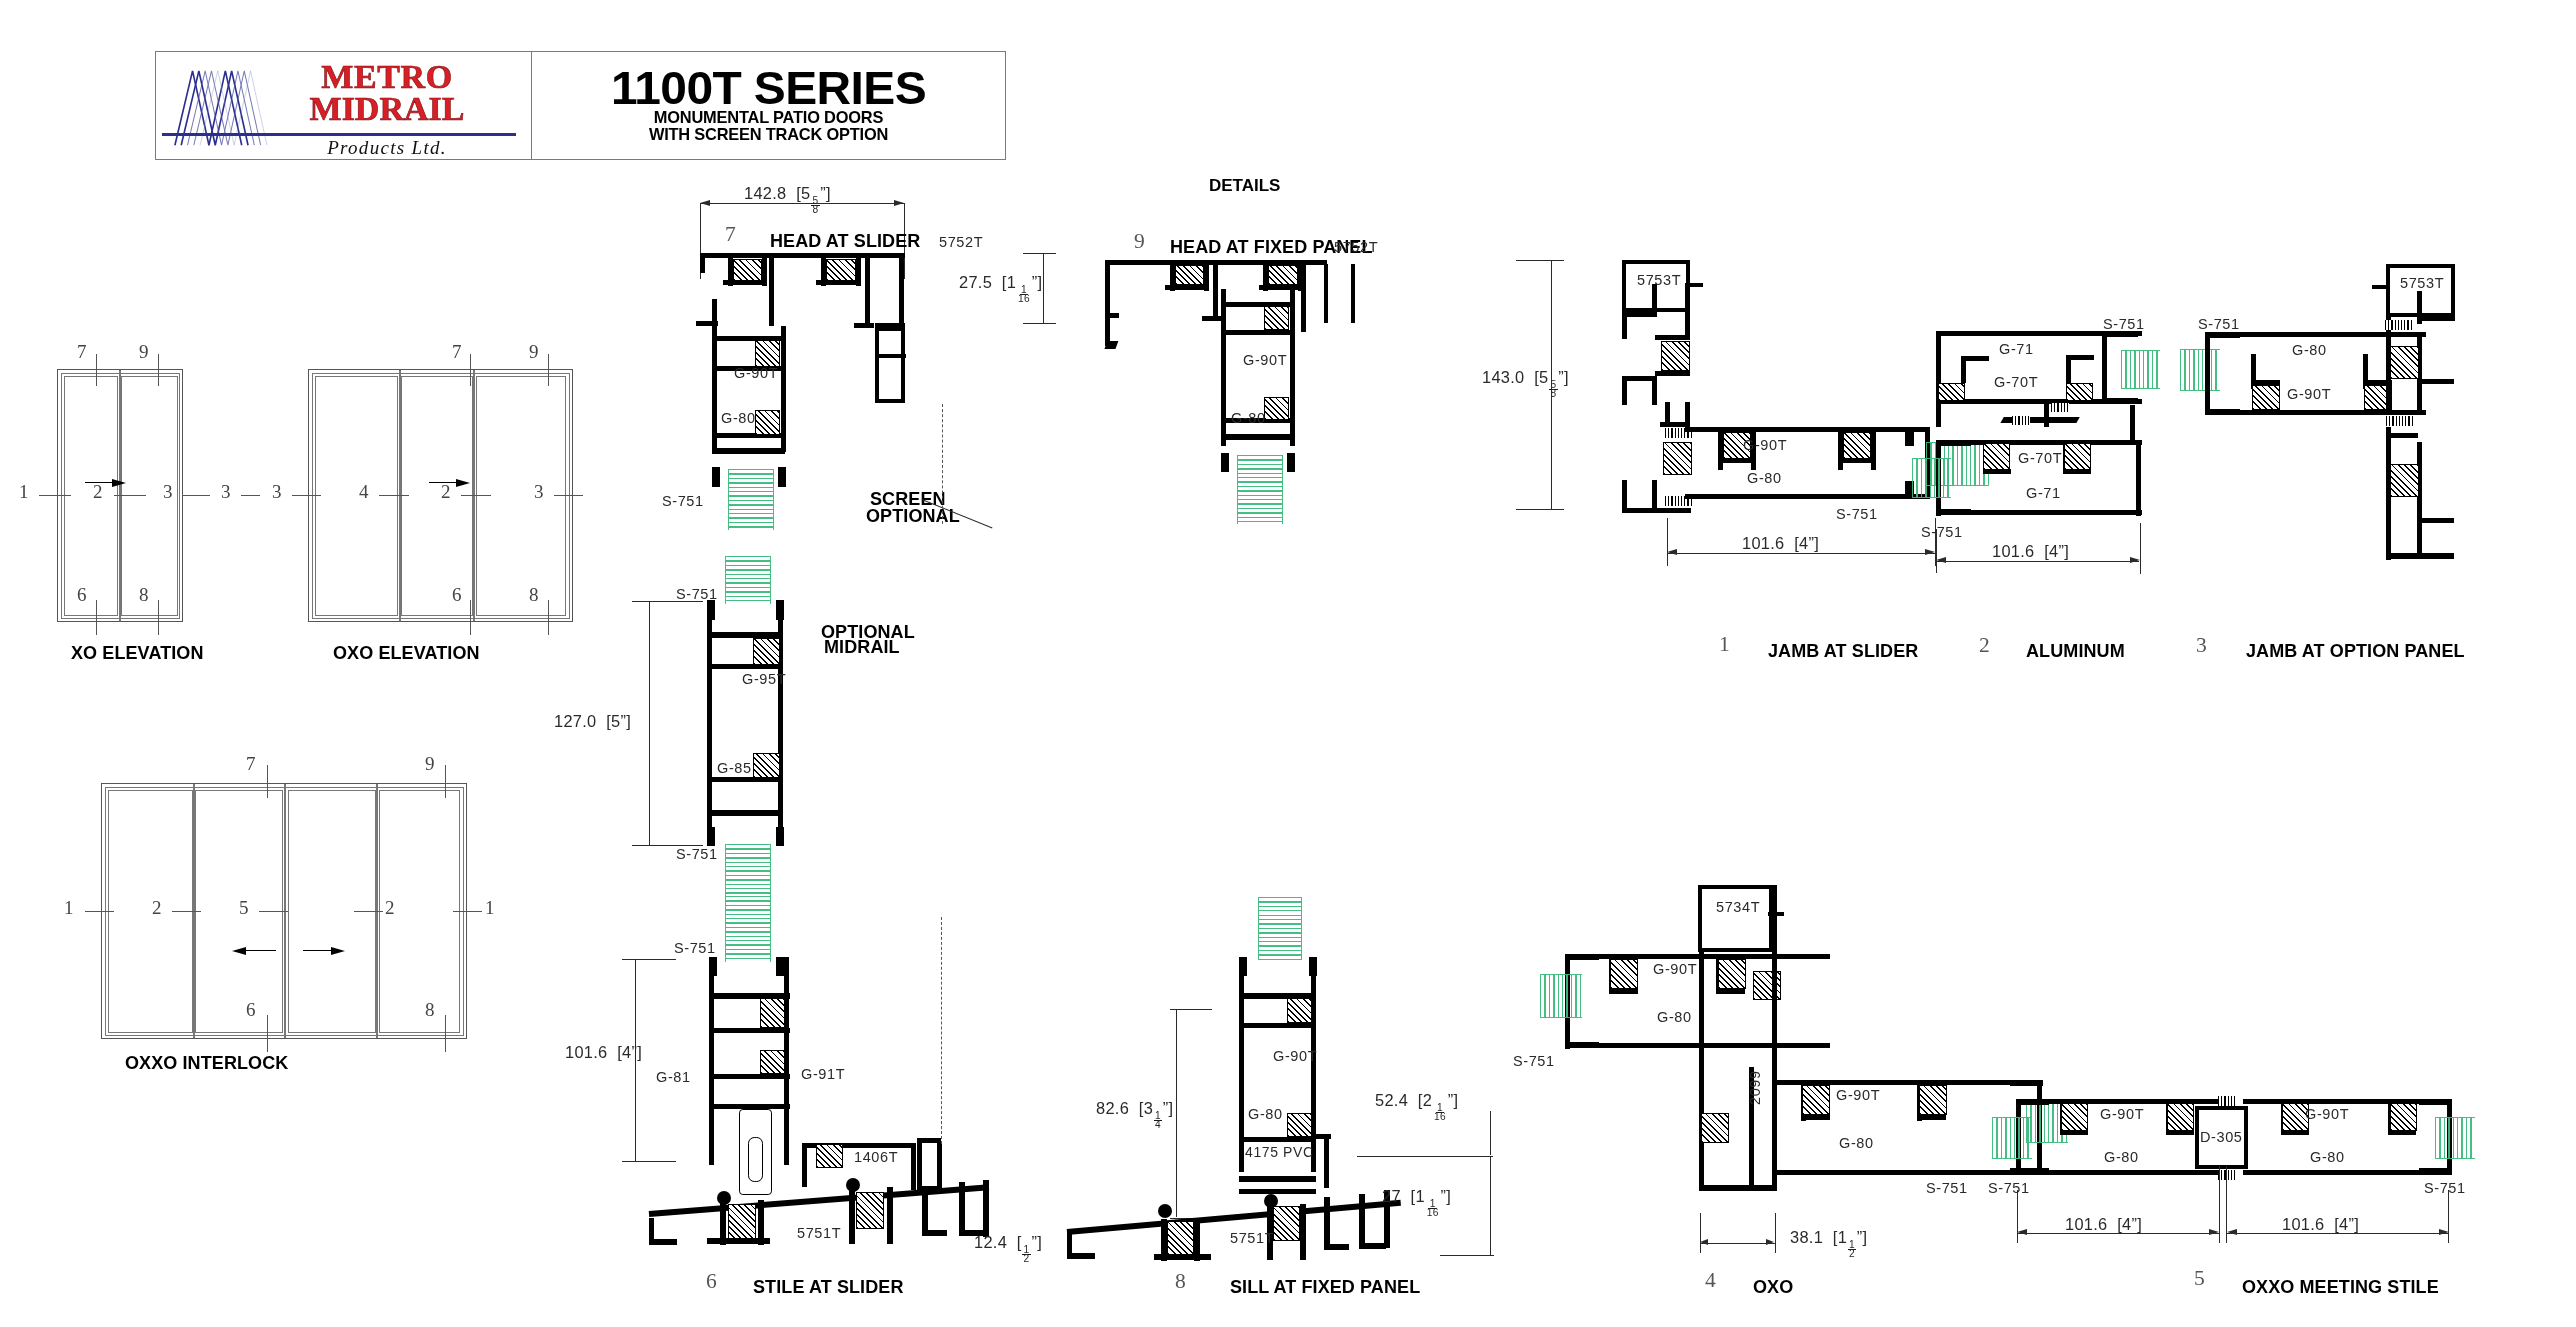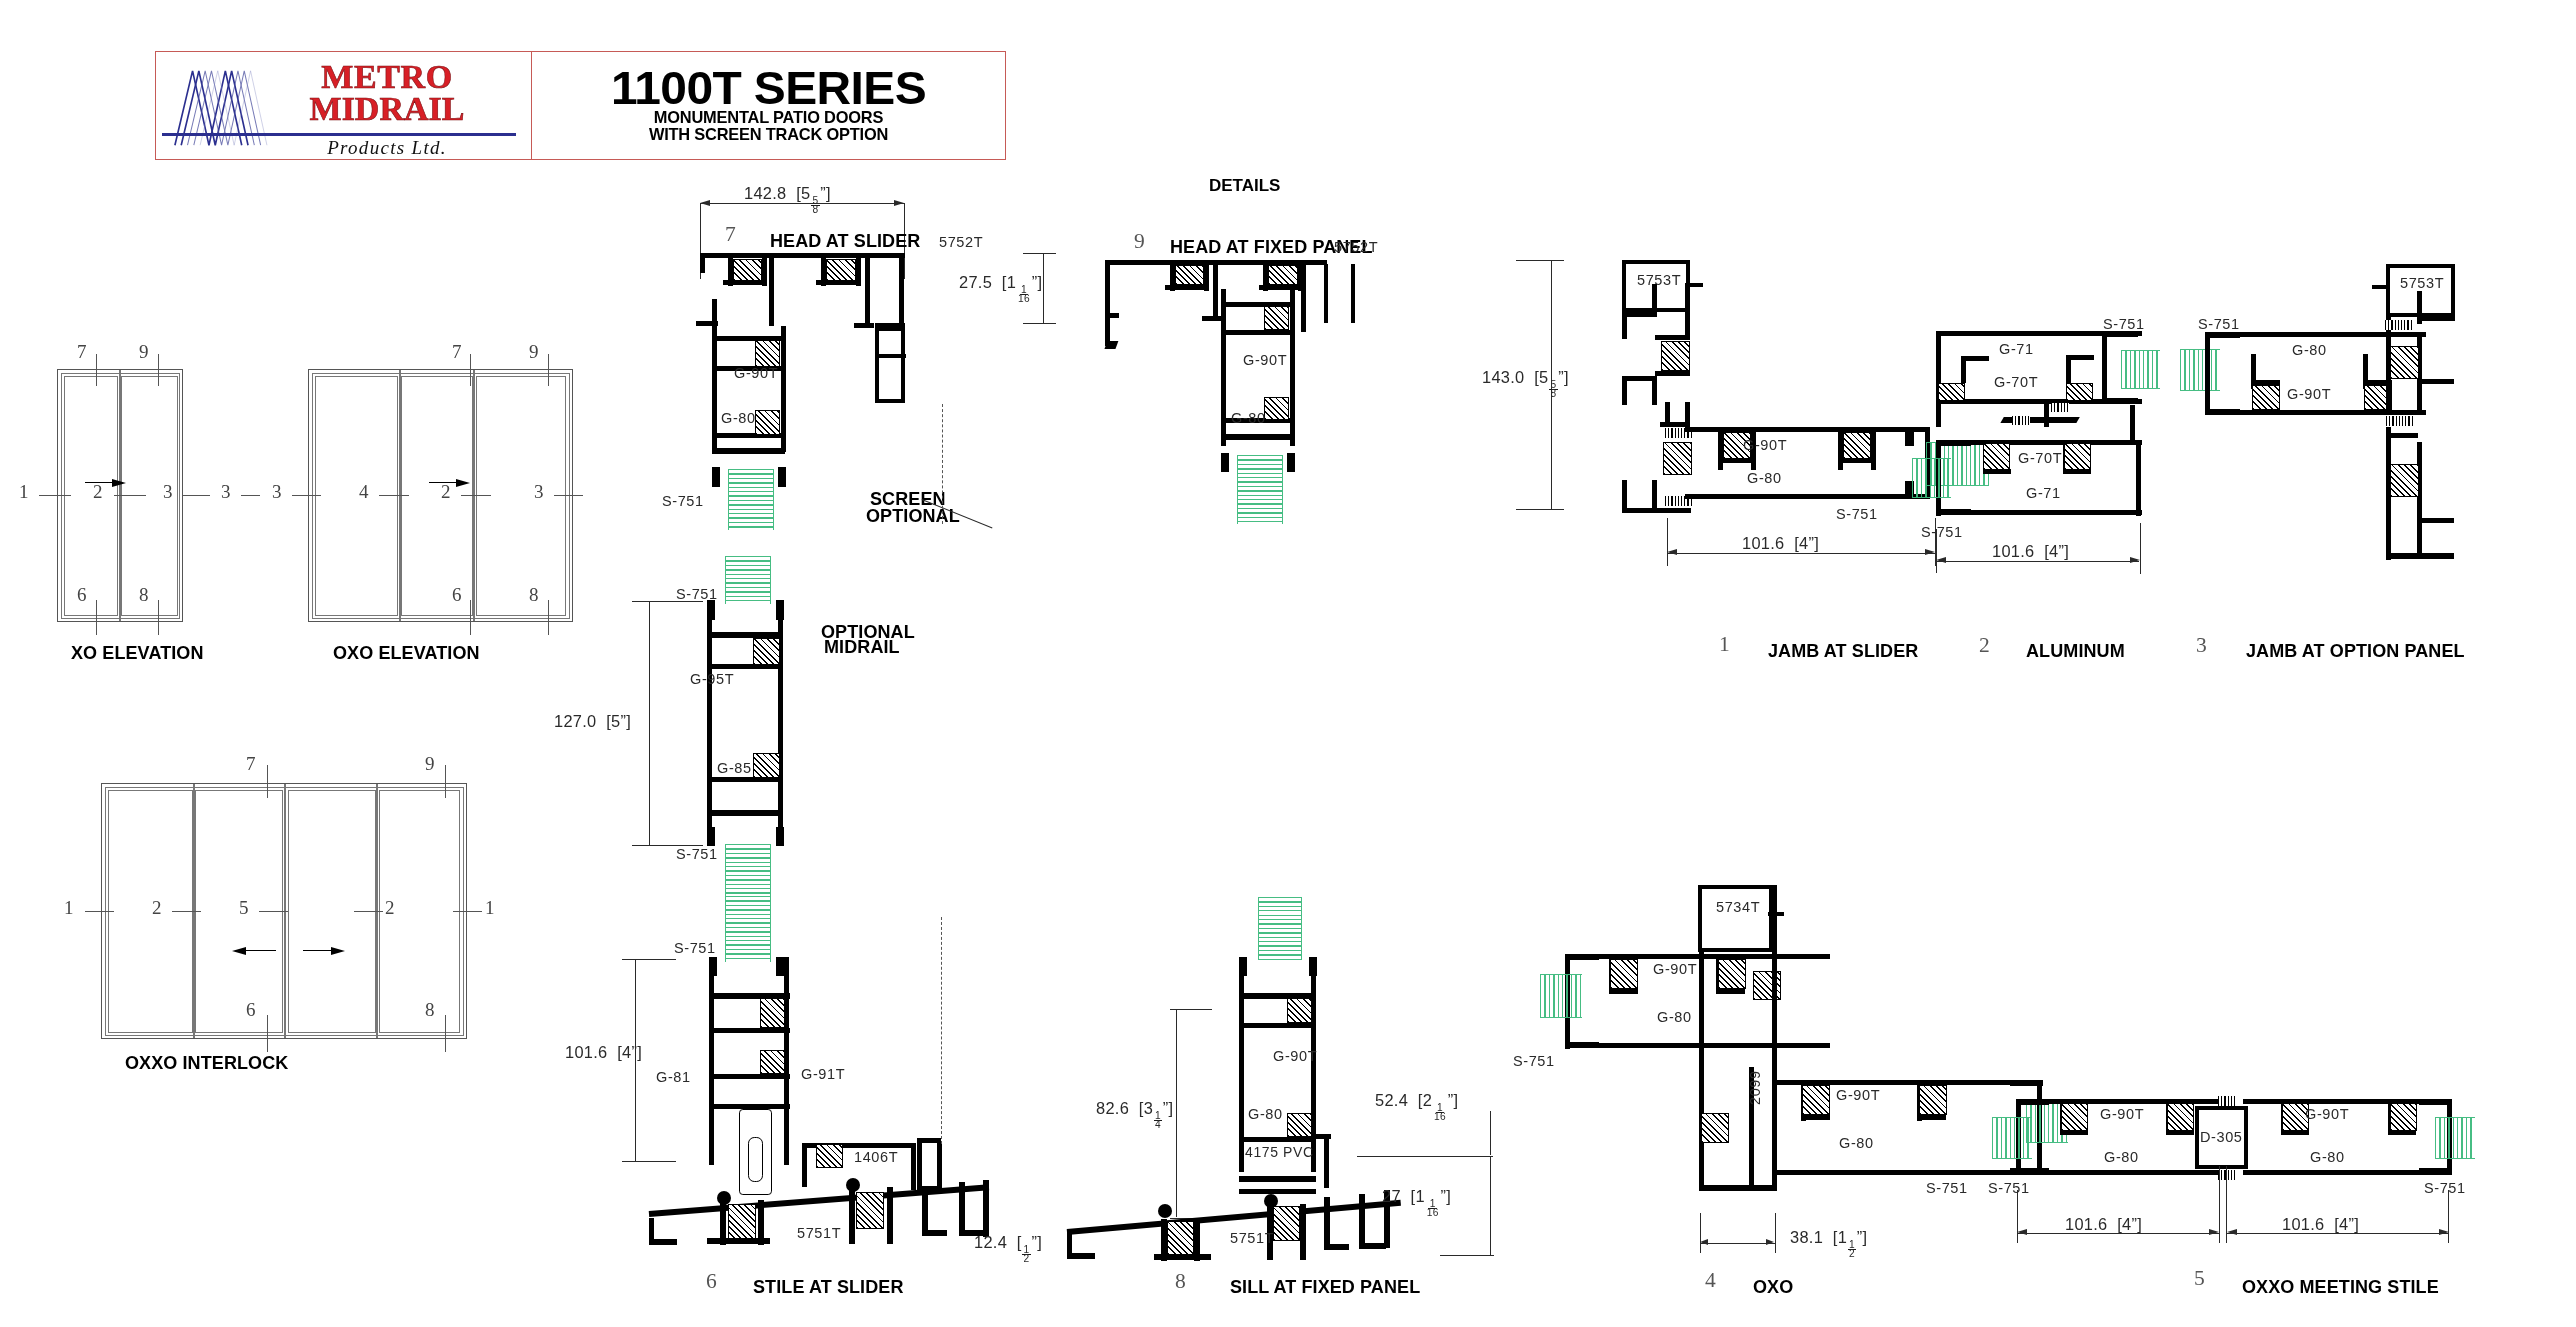--- a/index.html
+++ b/index.html
@@ -333,21 +333,21 @@
     <div class="blk" style="left:707px;top:632px;width:76px;height:6.3px;"></div>
     <div class="blk" style="left:707px;top:664px;width:76px;height:5px;"></div>
     <div class="hatch" style="left:753px;top:638px;width:26.5px;height:26.5px;"></div>
     <div class="blk" style="left:707px;top:777px;width:76px;height:5px;"></div>
     <div class="hatch" style="left:753px;top:753px;width:26.5px;height:25px;"></div>
     <div class="blk" style="left:707px;top:810px;width:76px;height:6.3px;"></div>
     <div class="blk" style="left:707px;top:827px;width:7.6px;height:19px;"></div>
     <div class="blk" style="left:776px;top:827px;width:7.6px;height:19px;"></div>
     <div class="glass" style="left:725px;top:844px;width:44px;height:52px;"></div>
 
-    <div class="abs partlbl" style="left:690px;top:671px;">G-95T</div>
+    <div class="abs partlbl" style="left:742px;top:671px;">G-95T</div>
     <div class="abs partlbl" style="left:717px;top:760px;">G-85</div>
     <div class="abs partlbl" style="left:676px;top:846px;">S-751</div>
     <div class="abs caplbl" style="left:821px;top:622px;">OPTIONAL</div>
     <div class="abs caplbl" style="left:824px;top:637px;">MIDRAIL</div>
   </div>
 
   <div>
     <div class="abs partlbl" style="left:674px;top:940px;">S-751</div>
     <div class="dimline" style="left:622px;top:959px;width:54px;height:0.6px;"></div>
     <div class="dimline" style="left:622px;top:1161px;width:54px;height:0.6px;"></div>

